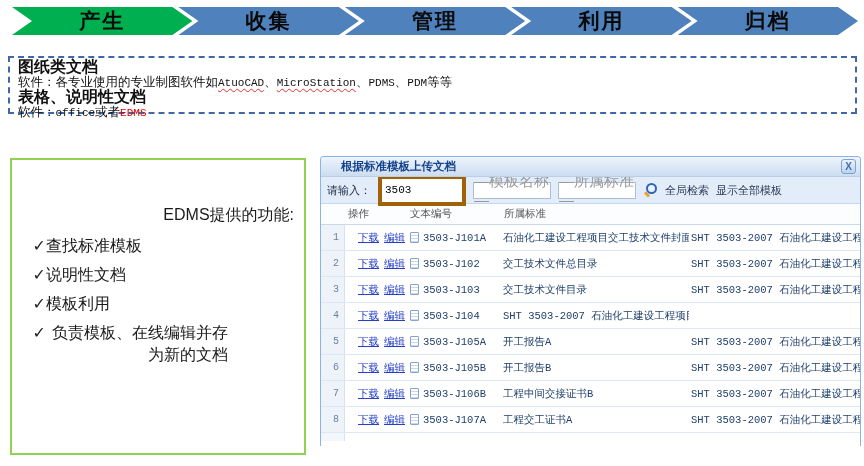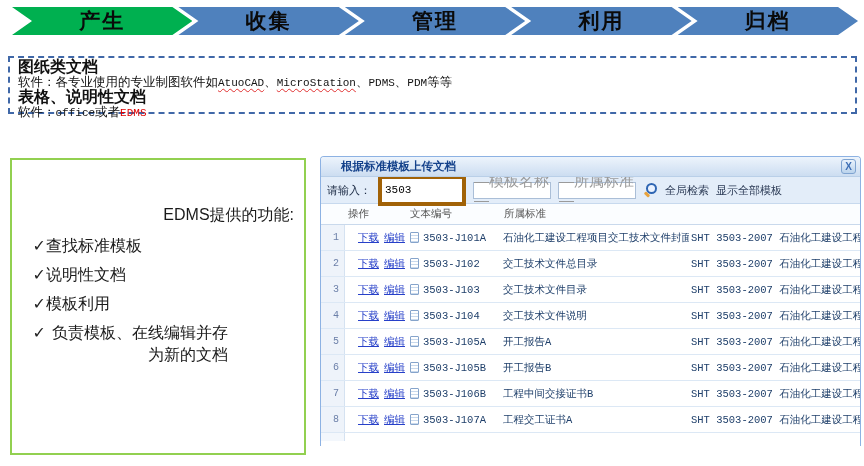--- a/index.html
+++ b/index.html
@@ -155,21 +155,20 @@
           <div class="cell num">3</div>
           <div class="cell act"><a class="lnk">下载</a><a class="lnk">编辑</a></div>
           <div class="cell code"><span class="docicon"></span><span>3503-J103</span></div>
           <div class="cell name">交工技术文件目录</div>
           <div class="cell std">SHT 3503-2007 石油化工建设工程项目交工...</div>
         </div>
         <div class="trow">
           <div class="cell num">4</div>
           <div class="cell act"><a class="lnk">下载</a><a class="lnk">编辑</a></div>
           <div class="cell code"><span class="docicon"></span><span>3503-J104</span></div>
-          <div class="cell name">交工技术文件说明</div>
           <div class="cell std">SHT 3503-2007 石油化工建设工程项目交工...</div>
         </div>
         <div class="trow">
           <div class="cell num">5</div>
           <div class="cell act"><a class="lnk">下载</a><a class="lnk">编辑</a></div>
           <div class="cell code"><span class="docicon"></span><span>3503-J105A</span></div>
           <div class="cell name">开工报告A</div>
           <div class="cell std">SHT 3503-2007 石油化工建设工程项目交工...</div>
         </div>
         <div class="trow">

